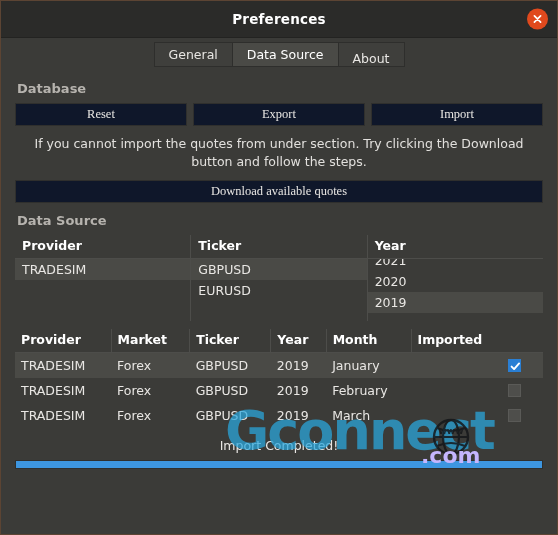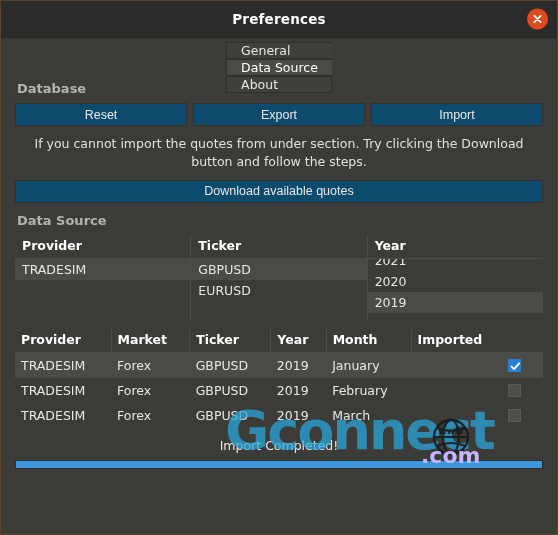--- a/index.html
+++ b/index.html
@@ -64,21 +64,20 @@
     height: 33px;
     display: flex;
     align-items: center;
     justify-content: center;
     background: #3b3b38;
   }
   .tabs {
     display: flex;
     align-items: stretch;
     height: 25px;
-    flex-direction: column;
   }
   .tab {
     display: flex;
     align-items: center;
     padding: 0 14px;
     font-size: 12.5px;
     color: #e8e6e3;
     background: #3f3f3c;
     border: 1px solid #2e2e2c;
     border-right-width: 0;
@@ -104,25 +103,25 @@
     margin: 10px 0 7px 2px;
   }
 
   .button-row {
     display: flex;
     gap: 6px;
   }
   .btn {
     flex: 1 1 0;
     height: 23px;
-    background: #0c4a6e;
+    background: #0f172a;
     border: 1px solid #2f2f2d;
     color: #e9e7e4;
     font-size: 12.5px;
-    font-family: Liberation Sans, sans-serif;
+    font-family: Liberation Serif, serif;
     display: flex;
     align-items: center;
     justify-content: center;
     cursor: pointer;
     box-sizing: border-box;
   }
   .btn.wide { width: 100%; flex: none; align-items: center; }
 
   .help-text {
     margin: 9px 4px 9px 4px;

